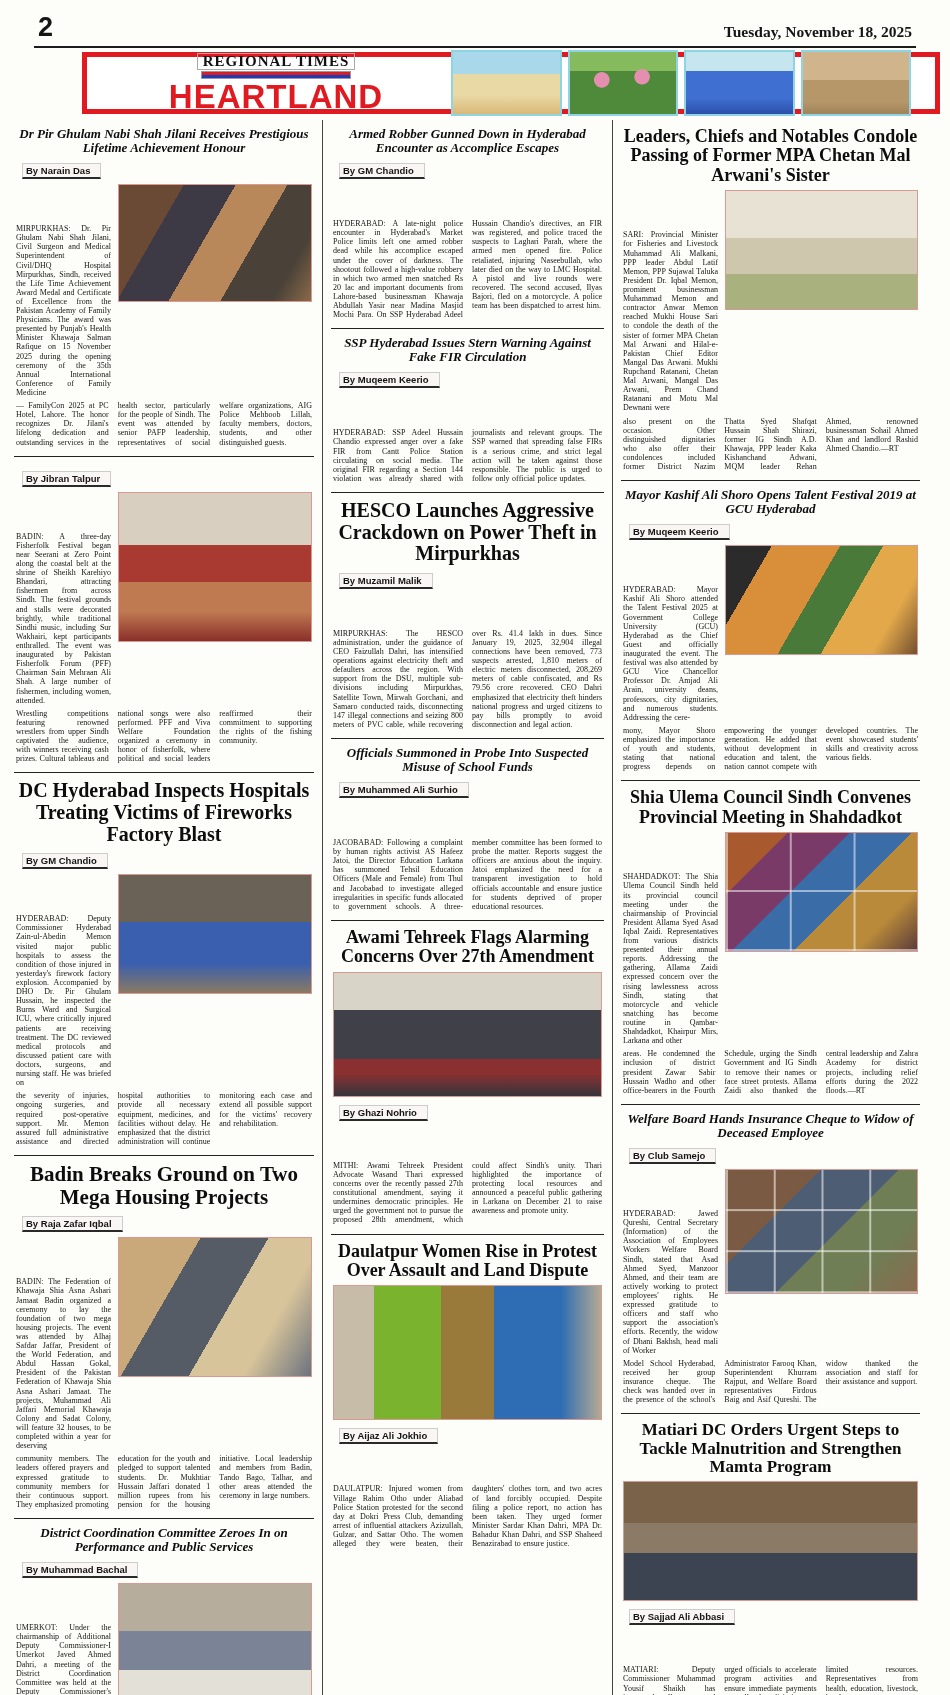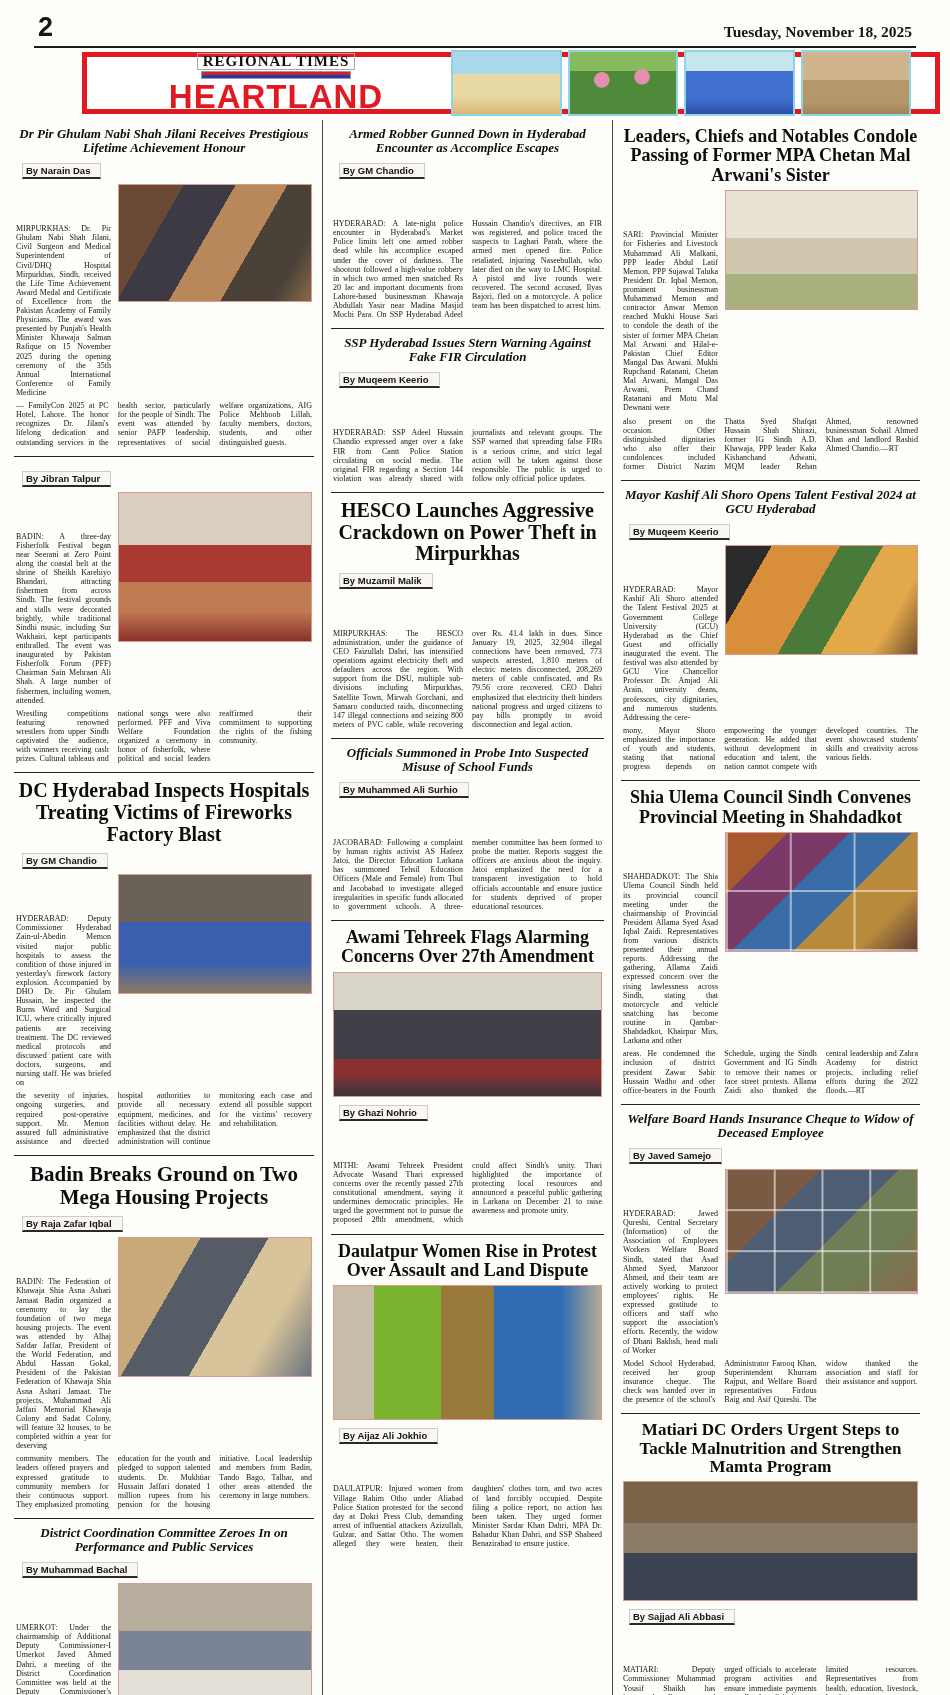--- a/index.html
+++ b/index.html
@@ -212,41 +212,41 @@
       <article class="art">
         <h2 class="hl hl18">Leaders, Chiefs and Notables Condole Passing of Former MPA Chetan Mal Arwani's Sister</h2>
         <div class="lead-row">
           <p class="bt lead">SARI: Provincial Minister for Fisheries and Livestock Muhammad Ali Malkani, PPP leader Abdul Latif Memon, PPP Sujawal Taluka President Dr. Iqbal Memon, prominent businessman Muhammad Memon and contractor Anwar Memon reached Mukhi House Sari to condole the death of the sister of former MPA Chetan Mal Arwani and Hilal-e-Pakistan Chief Editor Mangal Das Arwani. Mukhi Rupchand Ratanani, Chetan Mal Arwani, Mangal Das Arwani, Prem Chand Ratanani and Motu Mal Dewnani were</p>
           <div class="photo ph-sitting h120"></div>
         </div>
         <p class="bt cols-3 rest">also present on the occasion. Other distinguished dignitaries who also offer their condolences included former District Nazim Thatta Syed Shafqat Hussain Shah Shirazi, former IG Sindh A.D. Khawaja, PPP leader Kaka Kishanchand Adwani, MQM leader Rehan Ahmed, renowned businessman Sohail Ahmed Khan and landlord Rashid Ahmed Chandio.—RT</p>
       </article>
 
       <article class="art">
-        <h2 class="hl hl19">Mayor Kashif Ali Shoro Opens Talent Festival 2024 at GCU Hyderabad</h2>
+        <h2 class="hl hl19">Mayor Kashif Ali Shoro Opens Talent Festival 2019 at GCU Hyderabad</h2>
         <div class="byrow"><span class="by">By Muqeem Keerio</span></div>
         <div class="lead-row">
           <p class="bt lead">HYDERABAD: Mayor Kashif Ali Shoro attended the Talent Festival 2025 at Government College University (GCU) Hyderabad as the Chief Guest and officially inaugurated the event. The festival was also attended by GCU Vice Chancellor Professor Dr. Amjad Ali Arain, university deans, professors, city dignitaries, and numerous students. Addressing the cere-</p>
           <div class="photo ph-festival h110"></div>
         </div>
         <p class="bt cols-3 rest">mony, Mayor Shoro emphasized the importance of youth and students, stating that national progress depends on empowering the younger generation. He added that without development in education and talent, the nation cannot compete with developed countries. The event showcased students' skills and creativity across various fields.</p>
       </article>
 
       <article class="art">
         <h2 class="hl hl18">Shia Ulema Council Sindh Convenes Provincial Meeting in Shahdadkot</h2>
         <div class="lead-row">
           <p class="bt lead">SHAHDADKOT: The Shia Ulema Council Sindh held its provincial council meeting under the chairmanship of Provincial President Allama Syed Asad Iqbal Zaidi. Representatives from various districts presented their annual reports. Addressing the gathering, Allama Zaidi expressed concern over the rising lawlessness across Sindh, stating that motorcycle and vehicle snatching has become routine in Qambar-Shahdadkot, Khairpur Mirs, Larkana and other</p>
           <div class="photo ph-collage h120"></div>
         </div>
         <p class="bt cols-3 rest">areas. He condemned the inclusion of district president Zawar Sabir Hussain Wadho and other office-bearers in the Fourth Schedule, urging the Sindh Government and IG Sindh to remove their names or face street protests. Allama Zaidi also thanked the central leadership and Zahra Academy for district projects, including relief efforts during the 2022 floods.—RT</p>
       </article>
 
       <article class="art">
         <h2 class="hl hl19">Welfare Board Hands Insurance Cheque to Widow of Deceased Employee</h2>
-        <div class="byrow"><span class="by">By Javed Samejo</span></div>
+        <div class="byrow"><span class="by">By Club Samejo</span></div>
         <div class="lead-row">
           <p class="bt lead">HYDERABAD: Jawed Qureshi, Central Secretary (Information) of the Association of Employees Workers Welfare Board Sindh, stated that Asad Ahmed Syed, Manzoor Ahmed, and their team are actively working to protect employees' rights. He expressed gratitude to officers and staff who support the association's efforts. Recently, the widow of Dhani Bakhsh, head mali of Worker</p>
           <div class="photo ph-grid h125"></div>
         </div>
         <p class="bt cols-3 rest">Model School Hyderabad, received her group insurance cheque. The check was handed over in the presence of the school's Administrator Farooq Khan, Superintendent Khurram Rajput, and Welfare Board representatives Firdous Baig and Asif Qureshi. The widow thanked the association and staff for their assistance and support.</p>
       </article>
 
       <article class="art">
         <h2 class="hl hl17">Matiari DC Orders Urgent Steps to Tackle Malnutrition and Strengthen Mamta Program</h2>
         <div class="photo ph-meeting h120"></div>

